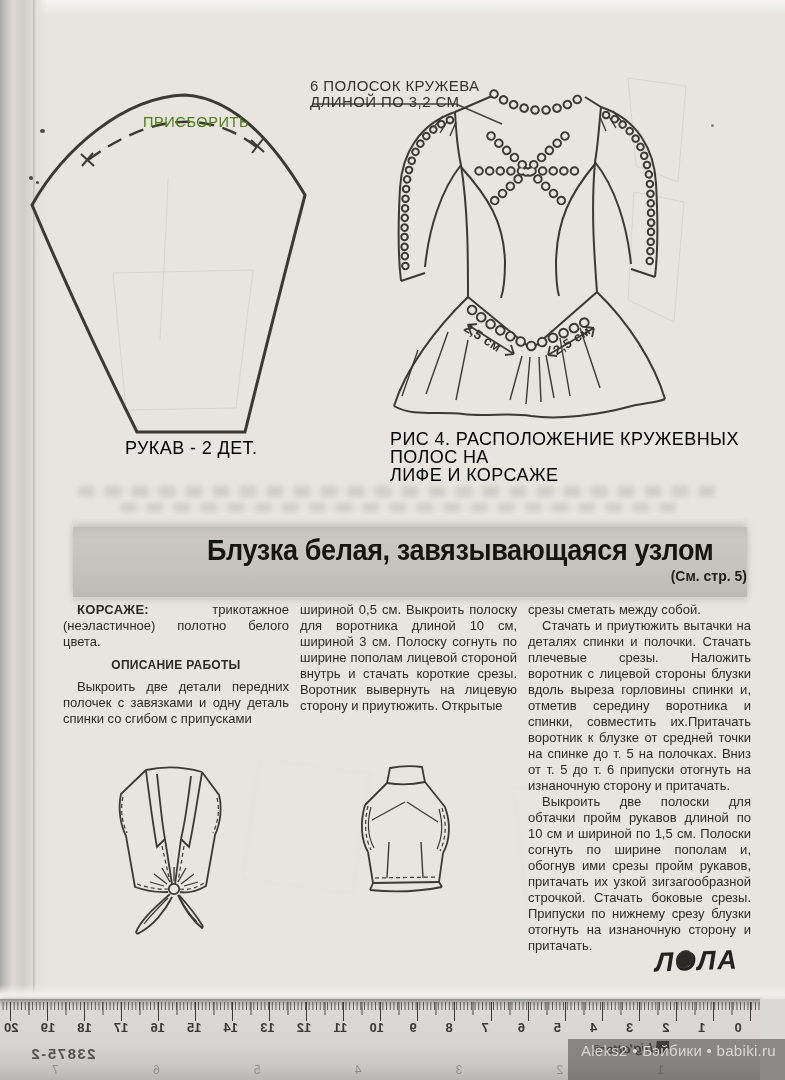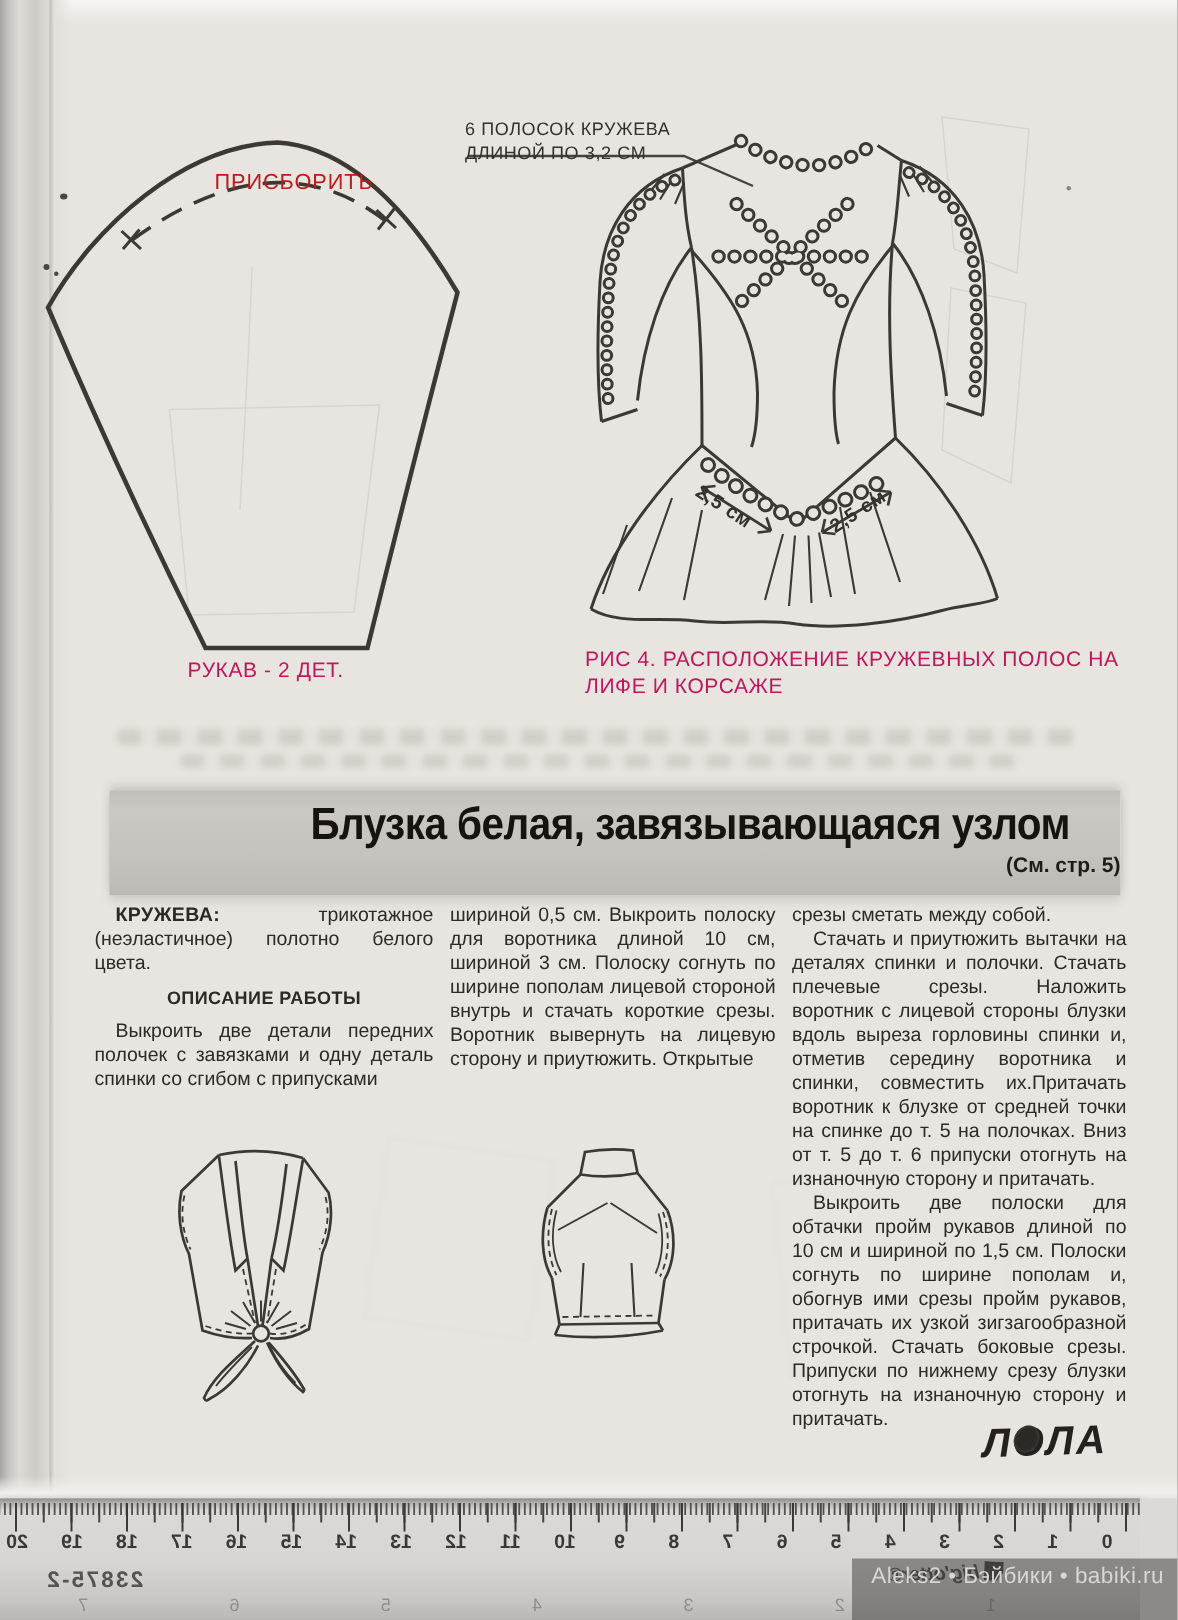--- a/index.html
+++ b/index.html
@@ -15,23 +15,23 @@
     background:linear-gradient(90deg,#a8a6a2 0,#c7c5c1 6px,#dedbd6 13px,#cfccc7 23px,#e3e0db 36px,rgba(232,229,224,0) 48px);}
   .crease{left:33px;top:0;width:3px;height:100%;
     background:linear-gradient(90deg,rgba(150,148,144,.45),rgba(230,228,223,.0));}
   .edge-top{left:0;top:0;width:100%;height:16px;
     background:linear-gradient(180deg,#f6f5f2 0,rgba(238,236,231,0) 100%);}
   .speck{background:#4a4845;border-radius:50%;}
   .ghost-strip{filter:blur(2.4px);opacity:.45;border-radius:4px;
     background:repeating-linear-gradient(90deg,rgba(135,132,124,.5) 0 16px,rgba(135,132,124,.05) 16px 27px);}
   .ghost-box{filter:blur(1.5px);opacity:.5;border:1.6px solid #d7d3cc;}
   
-  .fig-label{font-size:14.5px;letter-spacing:.6px;color:#b91c1c;}
-  .fig-caption{font-size:14px;letter-spacing:.4px;color:#be185d;}
-  .note{font-size:12px;letter-spacing:.4px;color:#33312d;line-height:16px;}
+  .fig-label{font-size:14.5px;letter-spacing:.6px;color:#4d7c0f;}
+  .fig-caption{font-size:18px;letter-spacing:.4px;color:#000000;}
+  .note{font-size:15px;letter-spacing:.4px;color:#33312d;line-height:16px;}
   .measure{font-size:13px;font-weight:bold;color:#33312d;letter-spacing:.5px;}
   
   .banner{left:73px;top:527px;width:674px;height:70px;
     background:linear-gradient(180deg,#c2bfba 0,#cbc8c3 18%,#c6c3be 60%,#bdbab5 100%);
     box-shadow:0 -4px 6px rgba(120,117,110,.25), 0 4px 6px rgba(120,117,110,.2);
     text-align:right;}
   .banner-title{margin-top:6px;font-size:30px;font-weight:bold;color:#15140f;
     transform:scaleX(.9);letter-spacing:-.4px;white-space:nowrap;}
   .banner-sub{margin-top:1px;font-size:14px;font-weight:bold;color:#1d1c17;}
   
@@ -201,21 +201,21 @@
     <div>ЛИФЕ И КОРСАЖЕ</div>
   </div>
 
   <div class="abs banner">
     <div class="banner-title">Блузка белая, завязывающаяся узлом</div>
     <div class="banner-sub">(См. стр. 5)</div>
   </div>
 
   <div class="abs cols">
     <div class="col c1">
-      <p class="ind"><b class="lbl">КРУЖЕВА:</b><span> трикотажное (неэластичное) полотно белого цвета.</span></p>
+      <p class="ind"><b class="lbl">КОРСАЖЕ:</b><span> трикотажное (неэластичное) полотно белого цвета.</span></p>
       <div class="h-desc">ОПИСАНИЕ РАБОТЫ</div>
       <p class="ind">Выкроить две детали передних полочек с завязками и одну деталь спинки со сгибом с припусками</p>
     </div>
     <div class="col c2">
       <p>шириной 0,5 см. Выкроить полоску для воротника длиной 10 см, шириной 3 см. Полоску согнуть по ширине пополам лицевой стороной внутрь и стачать короткие срезы. Воротник вывернуть на лицевую сторону и приутюжить. Открытые</p>
     </div>
     <div class="col c3">
       <p>срезы сметать между собой.</p>
       <p class="ind">Стачать и приутюжить вытачки на деталях спинки и полочки. Стачать плечевые срезы. Наложить воротник с лицевой стороны блузки вдоль выреза горловины спинки и, отметив середину воротника и спинки, совместить их.Притачать воротник к блузке от средней точки на спинке до т. 5 на полочках. Вниз от т. 5 до т. 6 припуски отогнуть на изнаночную сторону и притачать.</p>
       <p class="ind">Выкроить две полоски для обтачки пройм рукавов длиной по 10 см и шириной по 1,5 см. Полоски согнуть по ширине пополам и, обогнув ими срезы пройм рукавов, притачать их узкой зигзагообразной строчкой. Стачать боковые срезы. Припуски по нижнему срезу блузки отогнуть на изнаночную сторону и притачать.</p>

